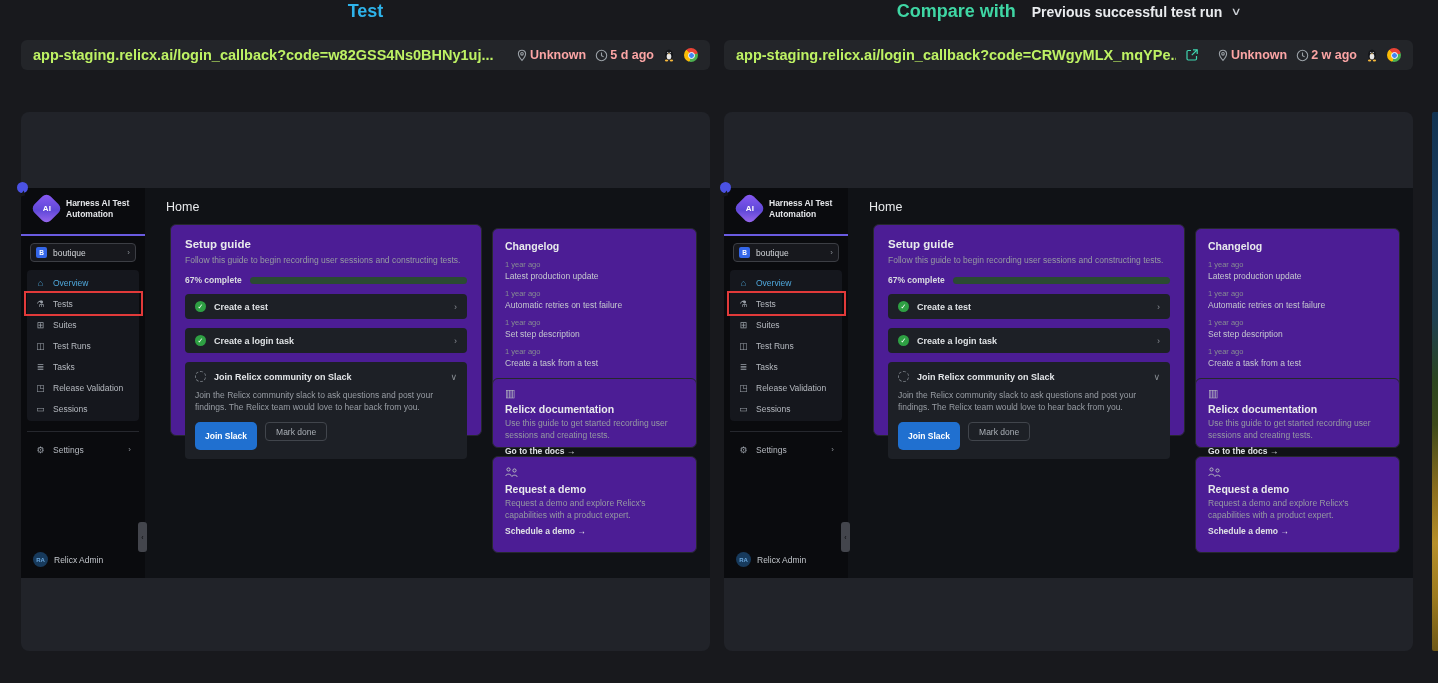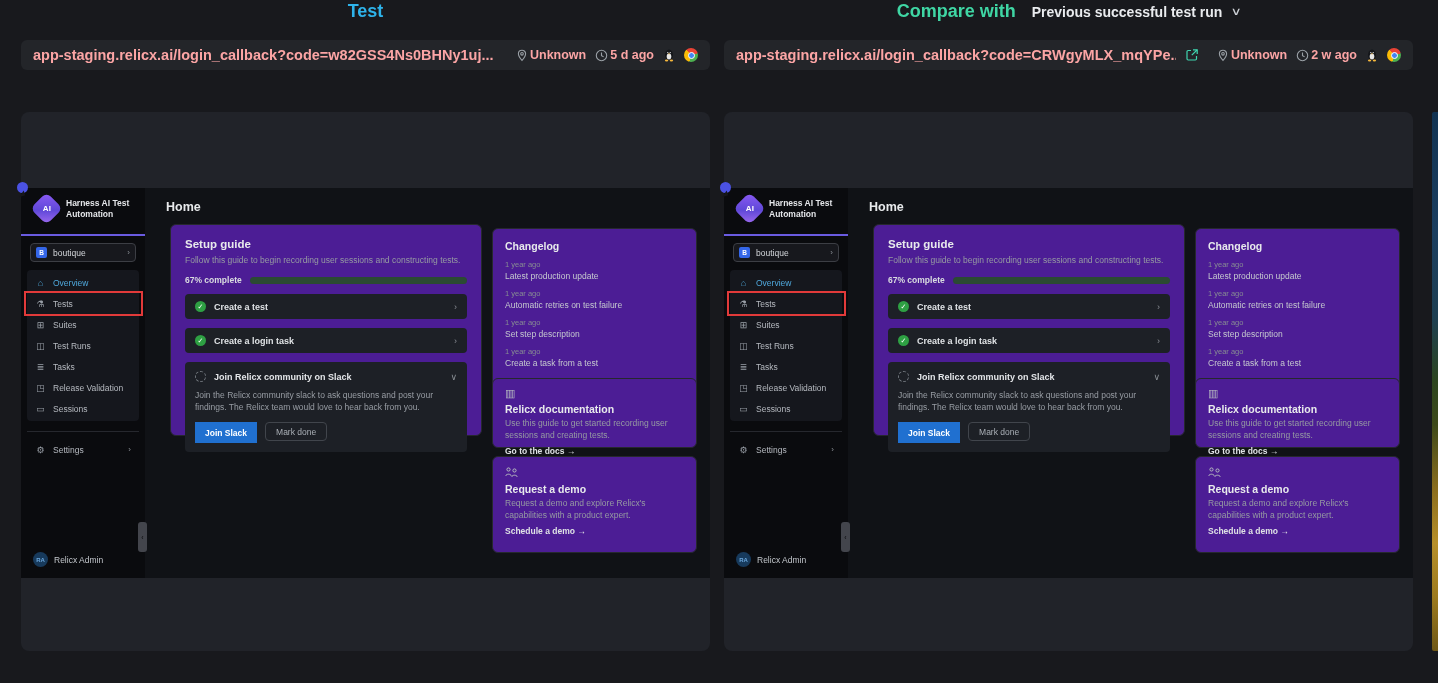--- a/index.html
+++ b/index.html
@@ -15,21 +15,21 @@
     justify-content:center;align-items:center;gap:16px;}
   .compare-label{font-size:18px;font-weight:bold;color:#3fd6a4;}
   .compare-picker{display:flex;align-items:center;gap:10px;cursor:pointer;}
   .compare-value{font-size:14px;font-weight:bold;color:#e9ebee;}
   .compare-chevron{font-size:11px;color:#cdd1d6;transform:scaleX(1.4);}
   
   .urlbar{position:absolute;top:40px;height:30px;width:689px;background:#232529;
     border-radius:6px;display:flex;align-items:center;padding:0 12px;box-sizing:border-box;gap:9px;}
   .urlbar.pos-left{left:21px;}
   .urlbar.pos-right{left:724px;}
-  .url-text{font-size:14.5px;font-weight:bold;color:#fca5a5;white-space:nowrap;overflow:hidden;}
+  .url-text{font-size:14.5px;font-weight:bold;color:#bef264;white-space:nowrap;overflow:hidden;}
   .spacer{flex:1;}
   .meta{display:flex;align-items:flex-end;gap:2px;color:#fca5a5;font-size:12.5px;font-weight:bold;white-space:nowrap;}
   .meta svg{display:block;}
   .chrome-icon{width:14px;height:14px;border-radius:50%;
     background:conic-gradient(from -45deg,#ea4335 0 120deg,#4caf50 0 240deg,#fbbc05 0 360deg);
     position:relative;flex:none;}
   .chrome-icon::after{content:"";position:absolute;left:3.5px;top:3.5px;width:7px;height:7px;
     border-radius:50%;background:#4285f4;border:1.2px solid #fff;box-sizing:border-box;}
   
   .panel{position:absolute;top:112px;width:689px;height:539px;background:#212329;border-radius:8px;}
@@ -67,42 +67,42 @@
   .settings-row{position:absolute;left:6px;top:251px;width:112px;}
   .collapse-handle{position:absolute;left:117px;top:334px;width:9px;height:30px;background:#43454c;
     border-radius:3px;display:flex;align-items:center;justify-content:center;z-index:4;
     font-size:7px;color:#17181c;font-weight:bold;}
   .sb-user{position:absolute;left:12px;top:364px;display:flex;align-items:center;gap:6px;}
   .sb-avatar{width:15px;height:15px;border-radius:50%;background:#173a5c;color:#6aa7dd;
     font-size:6px;font-weight:bold;display:flex;align-items:center;justify-content:center;flex:none;}
   .sb-user-name{font-size:8.5px;color:#c2c6cb;}
   
   .mn{flex:1;position:relative;background:#101216;}
-  .pg-title{position:absolute;left:21px;top:12px;font-size:12.5px;font-weight:bold;color:#e8eaec;}
+  .pg-title{position:absolute;left:21px;top:12px;font-size:12.5px;font-weight:normal;color:#e8eaec;}
   .card{position:absolute;background:#4c1d95;border:1px solid #26282e;border-radius:6px;box-sizing:border-box;}
   .setup-card{left:25px;top:36px;width:312px;height:212px;padding:13px 14px;}
   .setup-title{font-size:11.5px;font-weight:bold;color:#e8eaec;}
   .setup-sub{margin-top:5px;font-size:8.5px;color:#969ba2;}
   .prog-row{margin-top:10px;display:flex;align-items:center;gap:8px;}
   .prog-label{font-size:8.5px;font-weight:bold;color:#dadde0;white-space:nowrap;}
   .prog-track{flex:1;height:7px;border-radius:4px;background:#2b4a33;overflow:hidden;}
   .prog-fill{height:100%;border-radius:4px;background:#3fa24e;}
   .step-row{margin-top:9px;height:25px;background:#1d2026;border-radius:4px;display:flex;
     align-items:center;gap:8px;padding:0 10px;}
   .check{width:11px;height:11px;border-radius:50%;background:#2ea043;color:#fff;font-size:7px;
     display:flex;align-items:center;justify-content:center;flex:none;}
   .step-label{font-size:9px;font-weight:bold;color:#dfe2e5;flex:1;}
   .row-chev{font-size:9px;color:#8a8f95;}
   .slack-box{margin-top:9px;background:#1d2026;border-radius:4px;padding:9px 10px;}
   .slack-head{display:flex;align-items:center;gap:8px;}
   .dash-circle{width:11px;height:11px;border-radius:50%;border:1px dashed #70757c;box-sizing:border-box;flex:none;}
   .slack-title{font-size:9px;font-weight:bold;color:#e3e5e8;flex:1;}
   .slack-desc{margin-top:7px;font-size:8.5px;color:#989da4;line-height:12px;width:94%;}
   .slack-btns{margin-top:9px;display:flex;gap:8px;}
-  .btn-primary{height:21px;padding:0 10px;background:#2070d0;border-radius:0;color:#fff;
+  .btn-primary{height:28px;padding:0 10px;background:#2070d0;border-radius:5px;color:#fff;
     font-size:8.5px;font-weight:bold;display:flex;align-items:center;}
   .btn-ghost{height:19px;padding:0 10px;background:transparent;border:1px solid #41454c;border-radius:4px;
     color:#aaafb6;font-size:8.5px;display:flex;align-items:center;box-sizing:border-box;}
   .changelog-card{left:347px;top:40px;width:205px;height:162px;padding:11px 12px;}
   .side-card-title{font-size:10.5px;font-weight:bold;color:#e8eaec;}
   .cl-entry{margin-top:8px;}
   .cl-time{font-size:7.5px;color:#878c93;}
   .cl-text{font-size:8.5px;color:#c6cacf;margin-top:2px;}
   .docs-card{left:347px;top:190px;width:205px;height:70px;padding:9px 12px;}
   .card-icon{font-size:11px;color:#b6bac0;line-height:11px;}

